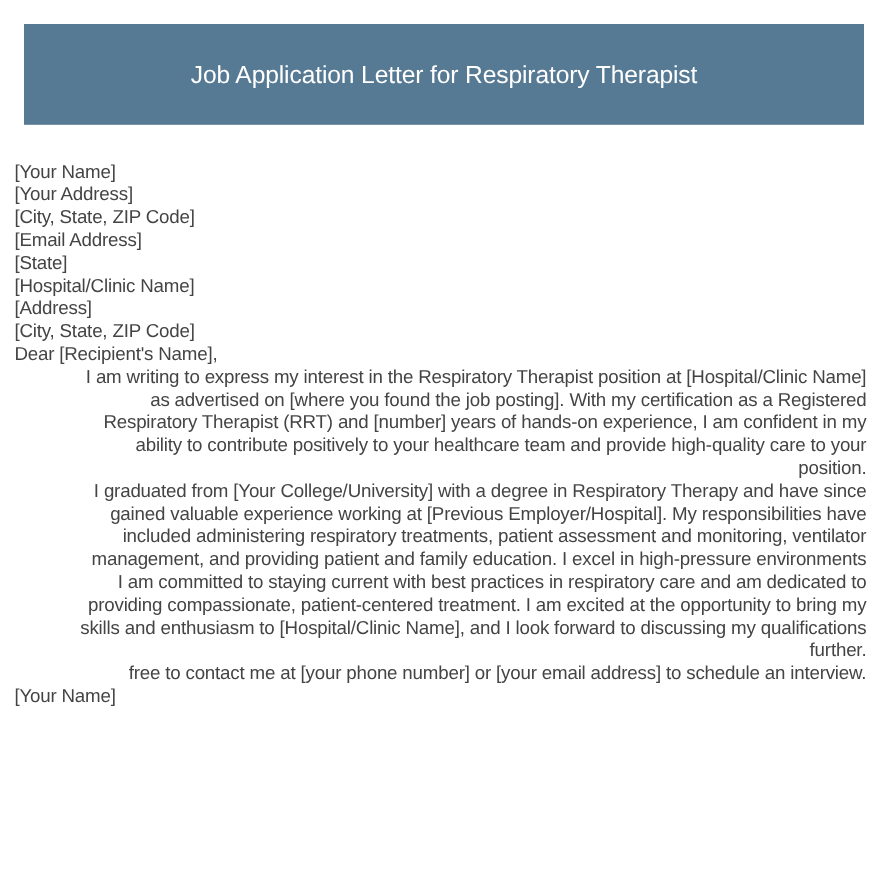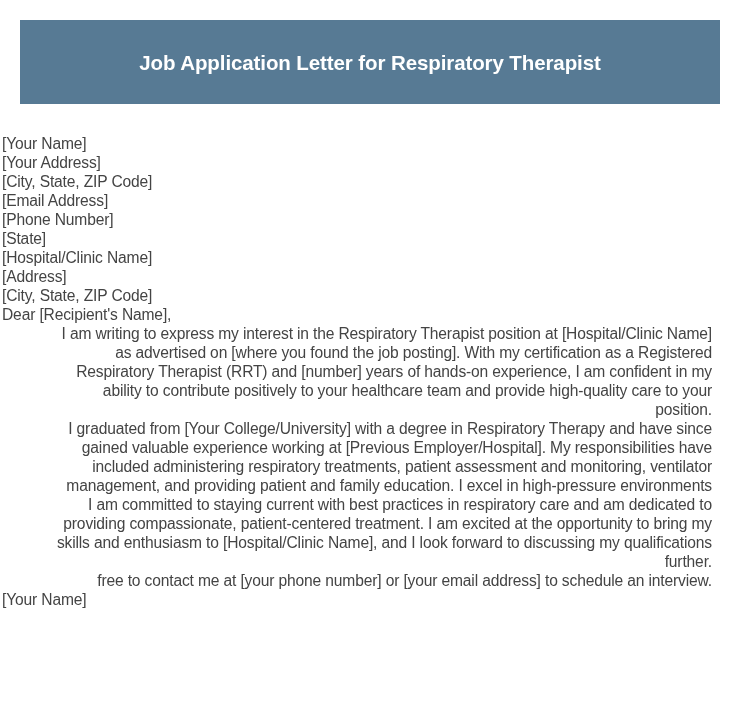--- a/index.html
+++ b/index.html
@@ -22,27 +22,27 @@
       height: 84px;
       background: #577a94;
       display: flex;
       align-items: center;
       justify-content: center;
     }
     .header-title {
       color: #ffffff;
       font-size: 20.5px;
       letter-spacing: -0.1px;
-      font-weight: bold;
+      font-weight: normal;
       margin: 0;
       padding-top: 2px;
     }
     .letter {
       position: absolute;
-      left: 2px;
+      left: 12px;
       top: 134px;
       width: 710px;
       color: #444444;
       font-size: 15.6px;
       line-height: 19px;
       letter-spacing: -0.15px;
     }
     .line {
       display: block;
       white-space: nowrap;
@@ -59,21 +59,20 @@
 <header class="header">
   <h1 class="header-title">Job Application Letter for Respiratory Therapist</h1>
 </header>
 
 <main class="letter">
   <div>
     <span class="line">[Your Name]</span>
     <span class="line">[Your Address]</span>
     <span class="line">[City, State, ZIP Code]</span>
     <span class="line">[Email Address]</span>
-    <span class="line">[Phone Number]</span>
   </div>
   <span class="line">[State]</span>
   <div>
     <span class="line">[Hospital/Clinic Name]</span>
     <span class="line">[Address]</span>
     <span class="line">[City, State, ZIP Code]</span>
   </div>
   <span class="line">Dear [Recipient's Name],</span>
 
   <p class="para" style="margin:0">

